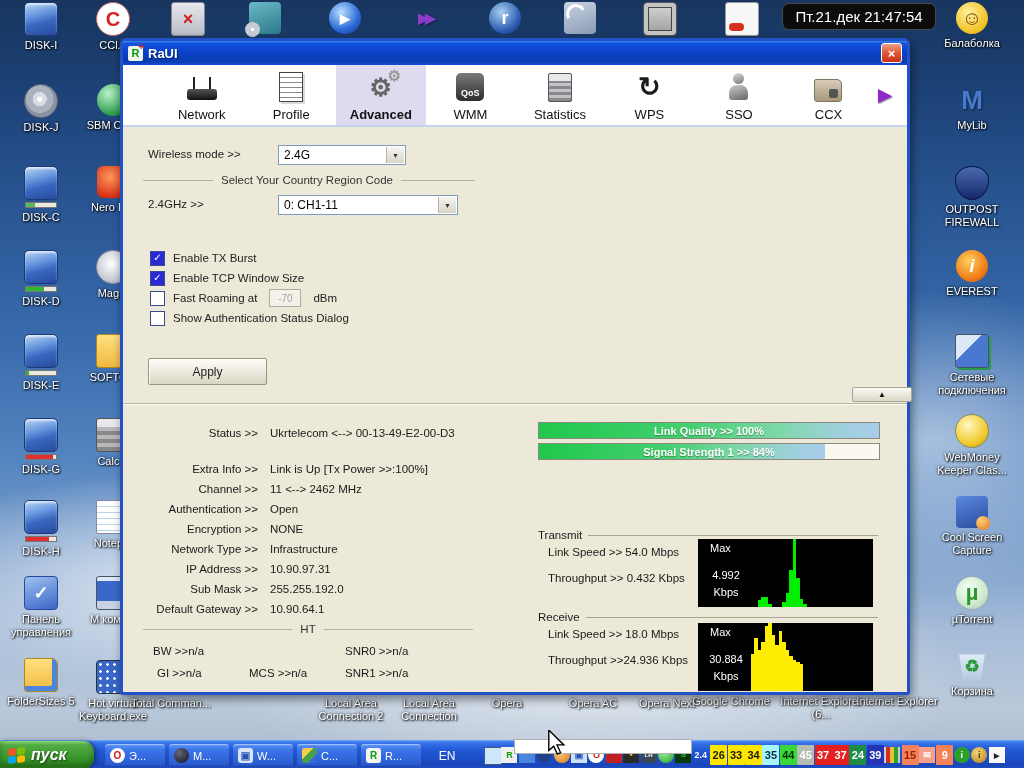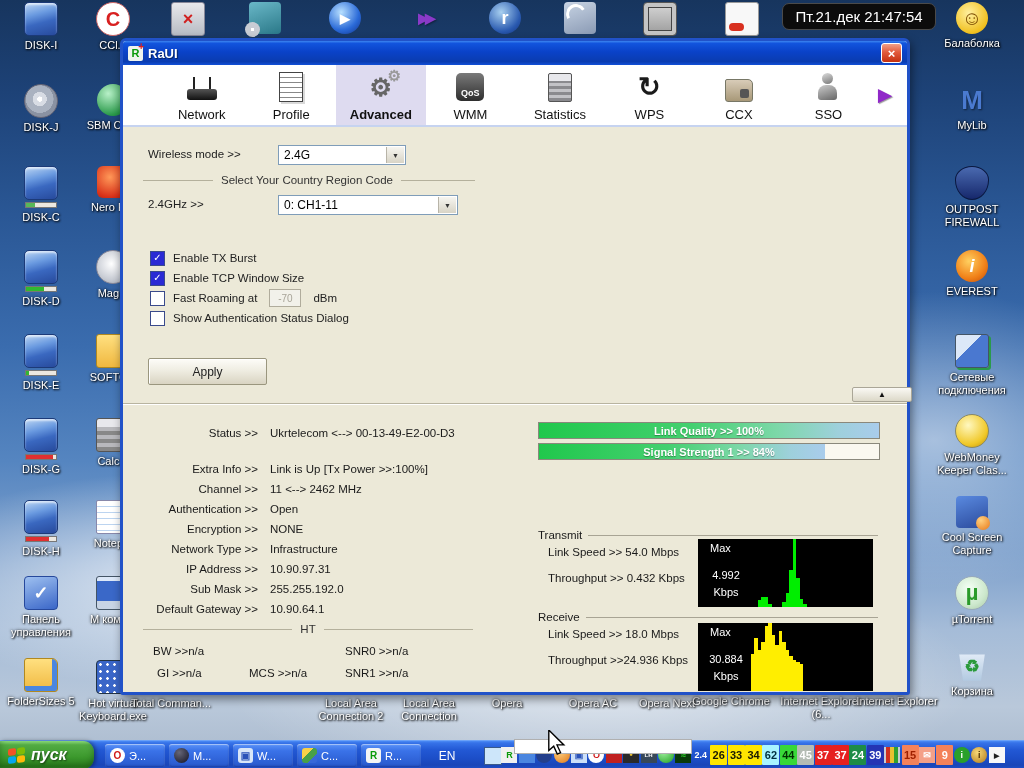--- a/index.html
+++ b/index.html
@@ -409,29 +409,29 @@
         <div>Statistics</div>
       </div>
       <div class="tab">
         <div class="tab-icn">
           <div class="ti-wps">↻</div>
         </div>
         <div>WPS</div>
       </div>
       <div class="tab">
         <div class="tab-icn">
+          <div class="ti-sso"></div>
+        </div>
+        <div>SSO</div>
+      </div>
+      <div class="tab">
+        <div class="tab-icn">
           <div class="ti-ccx"></div>
         </div>
         <div>CCX</div>
-      </div>
-      <div class="tab">
-        <div class="tab-icn">
-          <div class="ti-sso"></div>
-        </div>
-        <div>SSO</div>
       </div>
       <div class="next-arrow">►</div>
     </div>
 
   <span class="flabel" style="left:25px;top:107px">Wireless mode &gt;&gt;</span>
   <div class="dd" style="left:155px;top:104px;width:128px">
     <span>2.4G</span>
     <span class="dd-arrow">▼</span>
   </div>
 
@@ -720,21 +720,21 @@
       <div class="tico" style="left: 588.4px; background: rgb(255, 255, 255); border-radius: 50%; color: rgb(208, 24, 24);">O</div>
       <div class="tico" style="left: 605.8px; background: rgb(192, 32, 32);"></div>
       <div class="tico" style="left: 623.2px; background: rgb(42, 42, 42); color: rgb(232, 192, 48);">•</div>
       <div class="tico" style="left: 640.6px; background: rgb(56, 72, 88); color: rgb(255, 255, 255); font-size: 6px;">LH</div>
       <div class="tico" style="left: 658px; background: radial-gradient(circle at 35% 30%, rgb(160, 240, 160), rgb(32, 160, 32)); border-radius: 50%;"></div>
       <div class="tico" style="left: 675.4px; background: rgb(10, 58, 10); color: rgb(48, 224, 48);">≈</div>
       <div class="tico" style="left: 692.8px; background: transparent; color: rgb(255, 255, 255); font-size: 9px;">2.4</div>
       <div class="badge" style="left: 710.2px; background: rgb(255, 230, 0); color: rgb(26, 26, 0);">26</div>
       <div class="badge" style="left: 727.6px; background: rgb(255, 230, 0); color: rgb(26, 26, 0);">33</div>
       <div class="badge" style="left: 745px; background: rgb(255, 230, 0); color: rgb(26, 26, 0);">34</div>
-      <div class="badge" style="left: 762.4px; background: rgb(168, 244, 255); color: rgb(0, 48, 64);">62</div>
+      <div class="badge" style="left: 762.4px; background: rgb(168, 244, 255); color: rgb(0, 48, 64);">35</div>
       <div class="badge" style="left: 779.8px; background: rgb(56, 216, 56); color: rgb(0, 48, 0);">44</div>
       <div class="badge" style="left: 797.2px; background: rgb(180, 188, 180); color: rgb(255, 255, 255);">45</div>
       <div class="badge" style="left: 814.6px; background: rgb(230, 32, 32); color: rgb(255, 255, 255);">37</div>
       <div class="badge" style="left: 832px; background: rgb(230, 32, 32); color: rgb(255, 255, 255);">37</div>
       <div class="badge" style="left: 849.4px; background: rgb(30, 140, 70); color: rgb(255, 255, 255);">24</div>
       <div class="badge" style="left: 866.8px; background: rgb(36, 52, 180); color: rgb(255, 255, 255);">39</div>
       <div class="tico" style="left: 884.2px; background: linear-gradient(90deg, rgb(200, 204, 212) 0px, rgb(200, 204, 212) 15%, rgb(208, 48, 32) 0px, rgb(208, 48, 32) 40%, rgb(232, 192, 48) 0px, rgb(232, 192, 48) 65%, rgb(48, 160, 48) 0px, rgb(48, 160, 48) 85%, rgb(200, 204, 212) 0px);"></div>
       <div class="badge" style="left: 901.6px; background: rgb(244, 130, 90); color: rgb(160, 32, 0);">15</div>
       <div class="tico" style="left: 919px; background: rgb(244, 160, 136); color: rgb(255, 255, 255);">✉</div>
       <div class="badge" style="left: 936.4px; background: rgb(244, 130, 90); color: rgb(255, 255, 255);">9</div>

